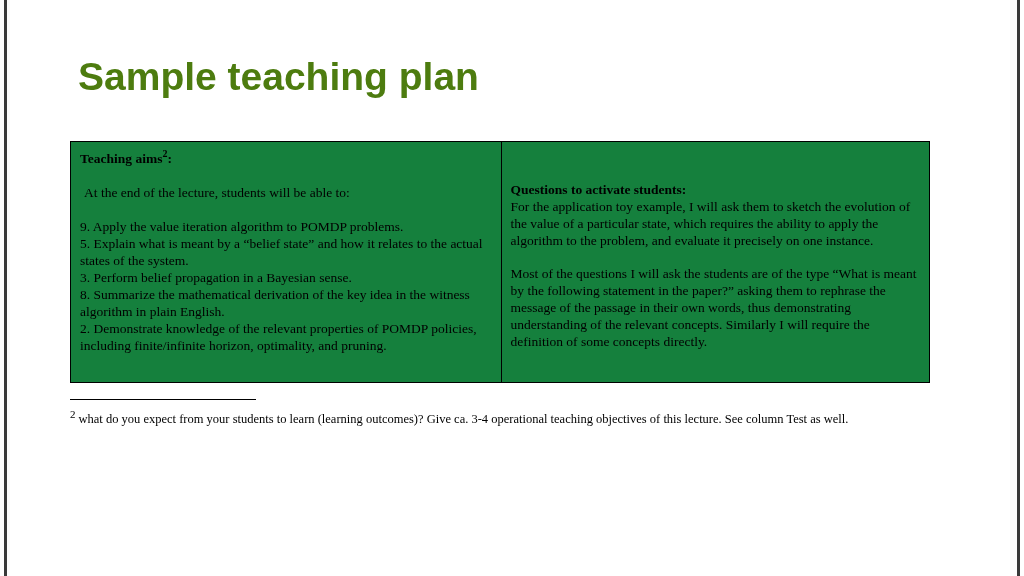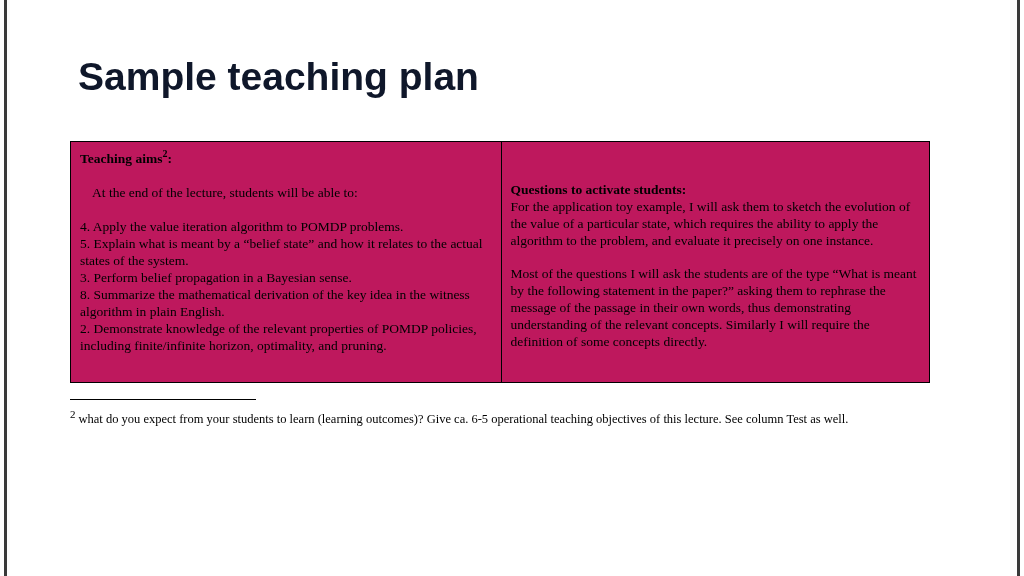--- a/index.html
+++ b/index.html
@@ -28,34 +28,34 @@
 
   .title {
     position: absolute;
     left: 78px;
     top: 56px;
     margin: 0;
     font-family: "Liberation Sans", sans-serif;
     font-size: 39px;
     font-weight: 600;
     letter-spacing: 0px;
-    color: #0f172a;
+    color: #4d7c0f;
     line-height: 1.1;
   }
 
   .plan-table {
     position: absolute;
     left: 70px;
     top: 141px;
     width: 860px;
     height: 242px;
     border: 1px solid #000000;
     display: flex;
     box-sizing: border-box;
-    background: #be185d;
+    background: #15803d;
   }
   .cell {
     box-sizing: border-box;
     padding: 6px 9px 8px 9px;
     font-size: 13.5px;
     line-height: 1.26;
   }
   .cell.left-cell {
     width: 431px;
     border-right: 1px solid #000000;
@@ -65,21 +65,21 @@
     margin-top: 33px;
   }
   .cell-heading {
     font-weight: bold;
   }
   .cell-heading sup {
     font-weight: bold;
     font-size: 10px;
   }
   .intro {
-    margin: 17px 0 0 12px;
+    margin: 17px 0 0 4px;
   }
   .aims-list {
     margin-top: 17px;
   }
   .aim-item {
     margin: 0;
   }
   .q-para {
     margin: 0;
   }
@@ -117,33 +117,33 @@
   <div class="edge-line right"></div>
 
   <h1 class="title">Sample teaching plan</h1>
 
   <div class="plan-table">
 
     <div class="cell left-cell">
       <div class="cell-heading"><span>Teaching aims</span><sup>2</sup><span>:</span></div>
       <p class="intro">At the end of the lecture, students will be able to:</p>
       <div class="aims-list">
-        <div class="aim-item">4. Apply the value iteration algorithm to POMDP problems.</div>
+        <div class="aim-item">9. Apply the value iteration algorithm to POMDP problems.</div>
         <div class="aim-item">5. Explain what is meant by a “belief state” and how it relates to the actual states of the system.</div>
         <div class="aim-item">3. Perform belief propagation in a Bayesian sense.</div>
         <div class="aim-item">8. Summarize the mathematical derivation of the key idea in the witness algorithm in plain English.</div>
         <div class="aim-item">2. Demonstrate knowledge of the relevant properties of POMDP policies, including finite/infinite horizon, optimality, and pruning.</div>
       </div>
     </div>
 
     <div class="cell right-cell">
       <div class="cell-heading">Questions to activate students:</div>
       <p class="q-para">For the application toy example, I will ask them to sketch the evolution of the value of a particular state, which requires the ability to apply the algorithm to the problem, and evaluate it precisely on one instance.</p>
       <p class="q-para first">Most of the questions I will ask the students are of the type “What is meant by the following statement in the paper?” asking them to rephrase the message of the passage in their own words, thus demonstrating understanding of the relevant concepts. Similarly I will require the definition of some concepts directly.</p>
     </div>
 
   </div>
 
   <div class="footnote-rule"></div>
 
-  <div class="footnote"><sup>2</sup><span>what do you expect from your students to learn (learning outcomes)? Give ca. 6-5 operational teaching objectives of this lecture. See column Test as well.</span></div>
+  <div class="footnote"><sup>2</sup><span>what do you expect from your students to learn (learning outcomes)? Give ca. 3-4 operational teaching objectives of this lecture. See column Test as well.</span></div>
 
 </div>
 
 </body></html>

